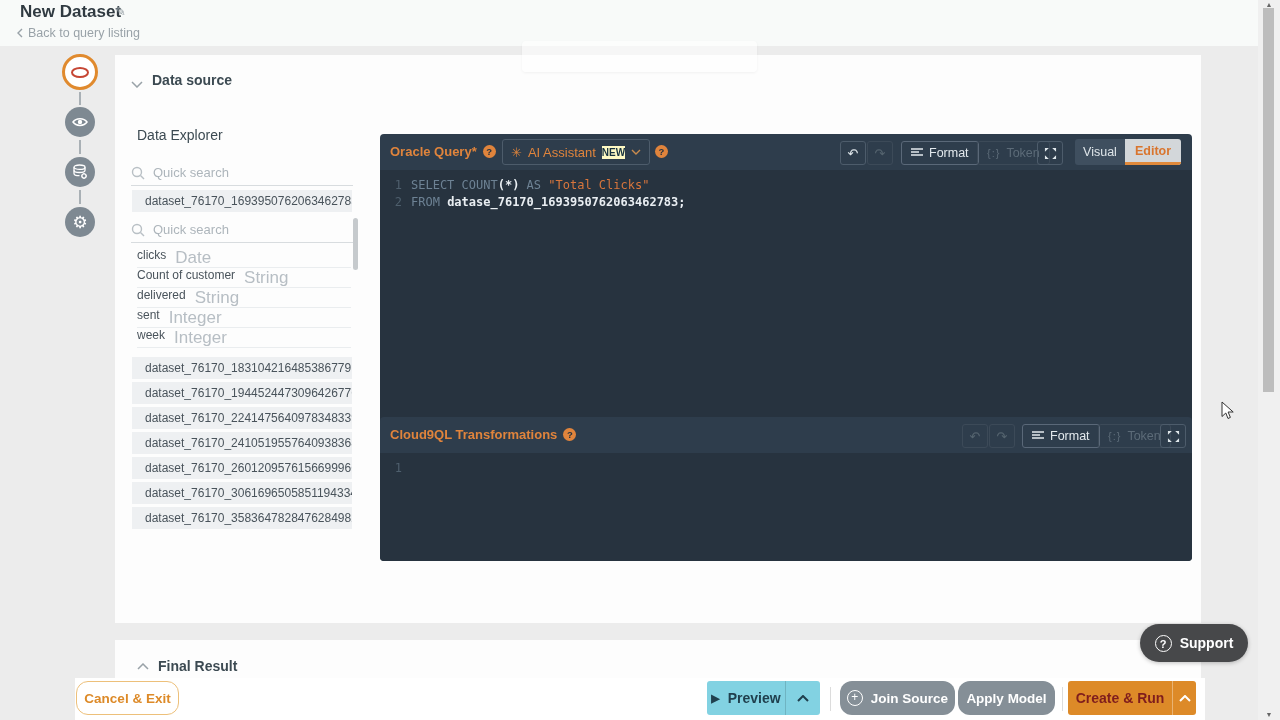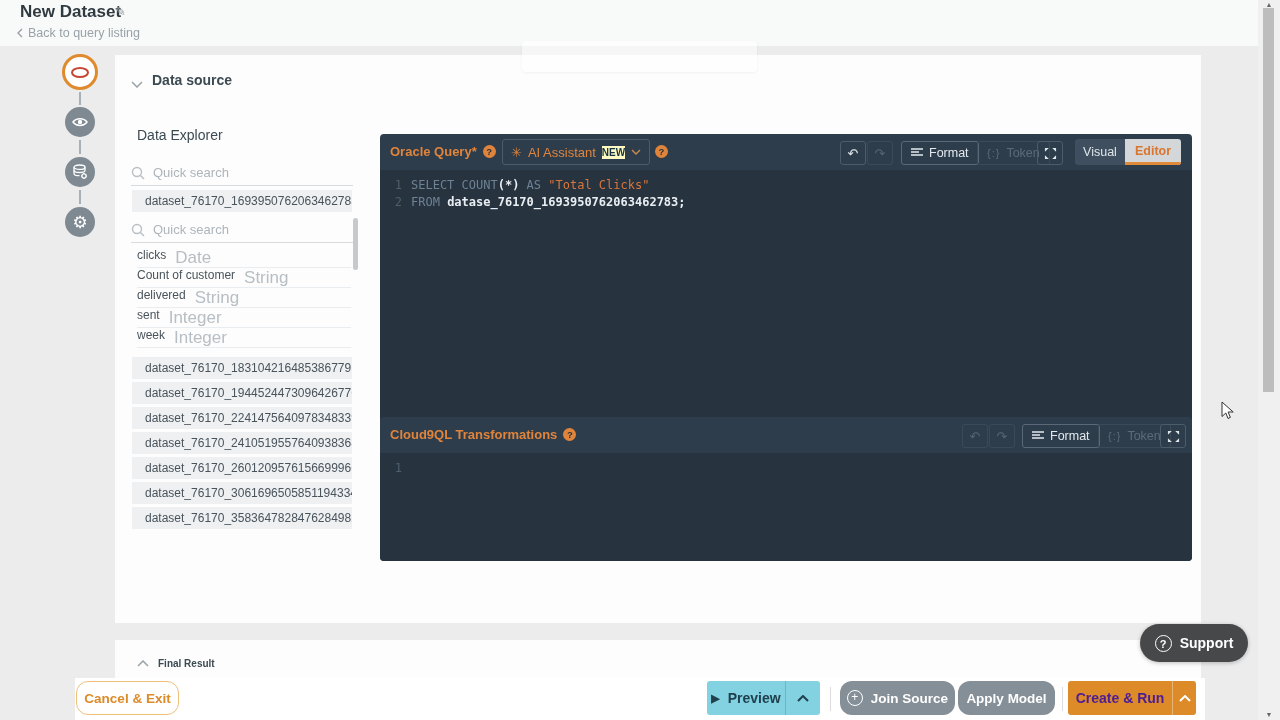--- a/index.html
+++ b/index.html
@@ -71,37 +71,37 @@
   .txt-btn.dim { border-color:#3c4a58; color:#5c6b78; }
   .tok-glyph { font-size:11px; letter-spacing:1px; }
 
   .toggle { position:absolute; left:695px; top:5px; height:26px; display:flex; border-radius:3px; overflow:hidden; cursor:pointer; }
   .tab-visual { width:50px; background:#3f4f5f; color:#dfe6ea; font-size:12.5px; display:flex; align-items:center; justify-content:center; }
   .tab-editor { width:56px; background:#d3d7da; color:#d9752e; font-size:12.5px; font-weight:bold; display:flex; align-items:center; justify-content:center; border-bottom:3px solid #e08a3c; }
 
   
   .final-card { position:absolute; left:115px; top:640px; width:1086px; height:38px; background:#fdfdfd; }
   .final-row { position:absolute; left:22px; top:18px; display:flex; align-items:center; gap:9px; cursor:pointer; }
-  .final-title { font-size:10px; font-weight:bold; color:#3c4a52; }
+  .final-title { font-size:14px; font-weight:bold; color:#3c4a52; }
 
   
   .footer-bar { position:absolute; left:75px; top:678px; width:1130px; height:42px; background:#ffffff; }
   .btn { position:absolute; top:3px; height:34px; border-radius:12px; display:flex; align-items:center; justify-content:center; font-size:13.5px; font-weight:bold; cursor:pointer; }
   .btn-cancel { left:1px; width:103px; background:#fff; border:1px solid #edc07a; color:#dd8a28; }
   .btn-split { position:absolute; top:3px; height:34px; border-radius:3px; display:flex; overflow:hidden; cursor:pointer; }
   .split-main { display:flex; align-items:center; justify-content:center; gap:8px; font-size:14px; font-weight:bold; }
   .split-caret { display:flex; align-items:center; justify-content:center; border-left:1px solid rgba(0,0,0,.14); }
   .preview-grp { left:632px; background:#82d2e2; color:#20404e; }
   .preview-grp .split-main { width:78px; }
   .preview-grp .split-caret { width:35px; }
   .play-glyph { font-size:11px; }
   .btn-join { left:765px; width:115px; background:#858f97; color:#fff; gap:8px; }
   .plus-circle { width:16px; height:16px; border:1.5px solid #fff; border-radius:50%; font-size:12px; font-weight:normal; line-height:13px; text-align:center; }
   .btn-apply { left:883px; width:97px; background:#858f97; color:#fff; }
-  .createrun-grp { left:993px; background:#dd8a28; color:#4c1d95; }
+  .createrun-grp { left:993px; background:#dd8a28; color:#7f1d1d; }
   .createrun-grp .split-main { width:104px; }
   .createrun-grp .split-caret { width:24px; border-left:1px solid rgba(255,255,255,.35); }
   .f-div { position:absolute; top:9px; width:1px; height:24px; background:#dcdcdc; }
 
   
   .support-pill { position:absolute; left:1140px; top:624px; width:108px; height:38px; background:#47484a; border-radius:19px; display:flex; align-items:center; justify-content:center; gap:8px; color:#fff; box-shadow:0 1px 4px rgba(0,0,0,.25); cursor:pointer; }
   .support-q { width:17px; height:17px; border:1.5px solid #fff; border-radius:50%; font-size:11px; font-weight:bold; line-height:16px; text-align:center; }
   .support-label { font-size:14px; font-weight:bold; }
 
   

